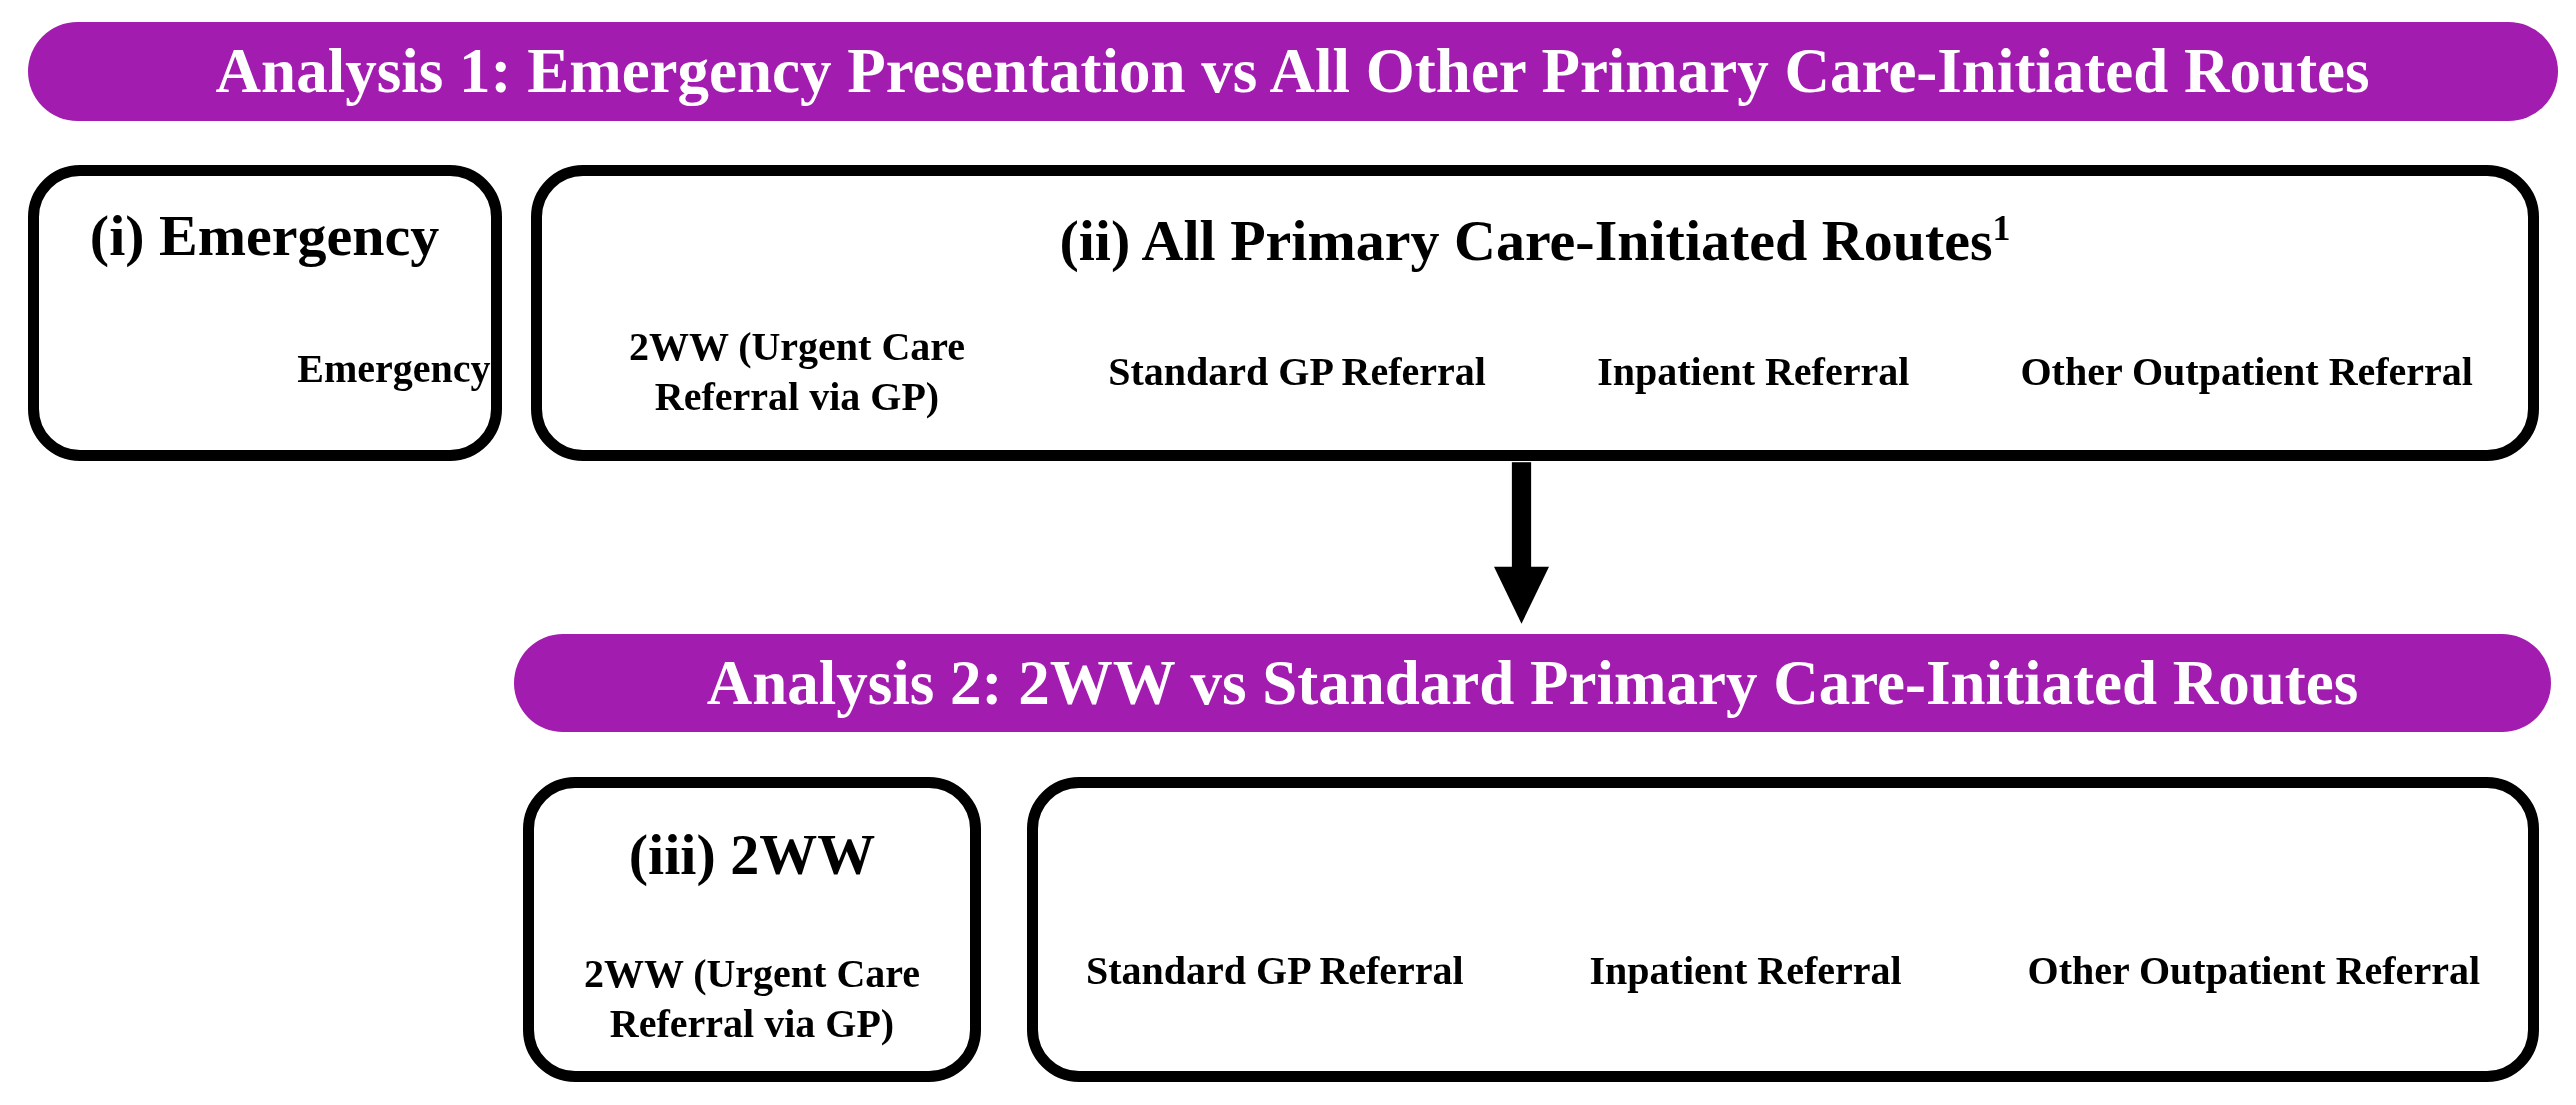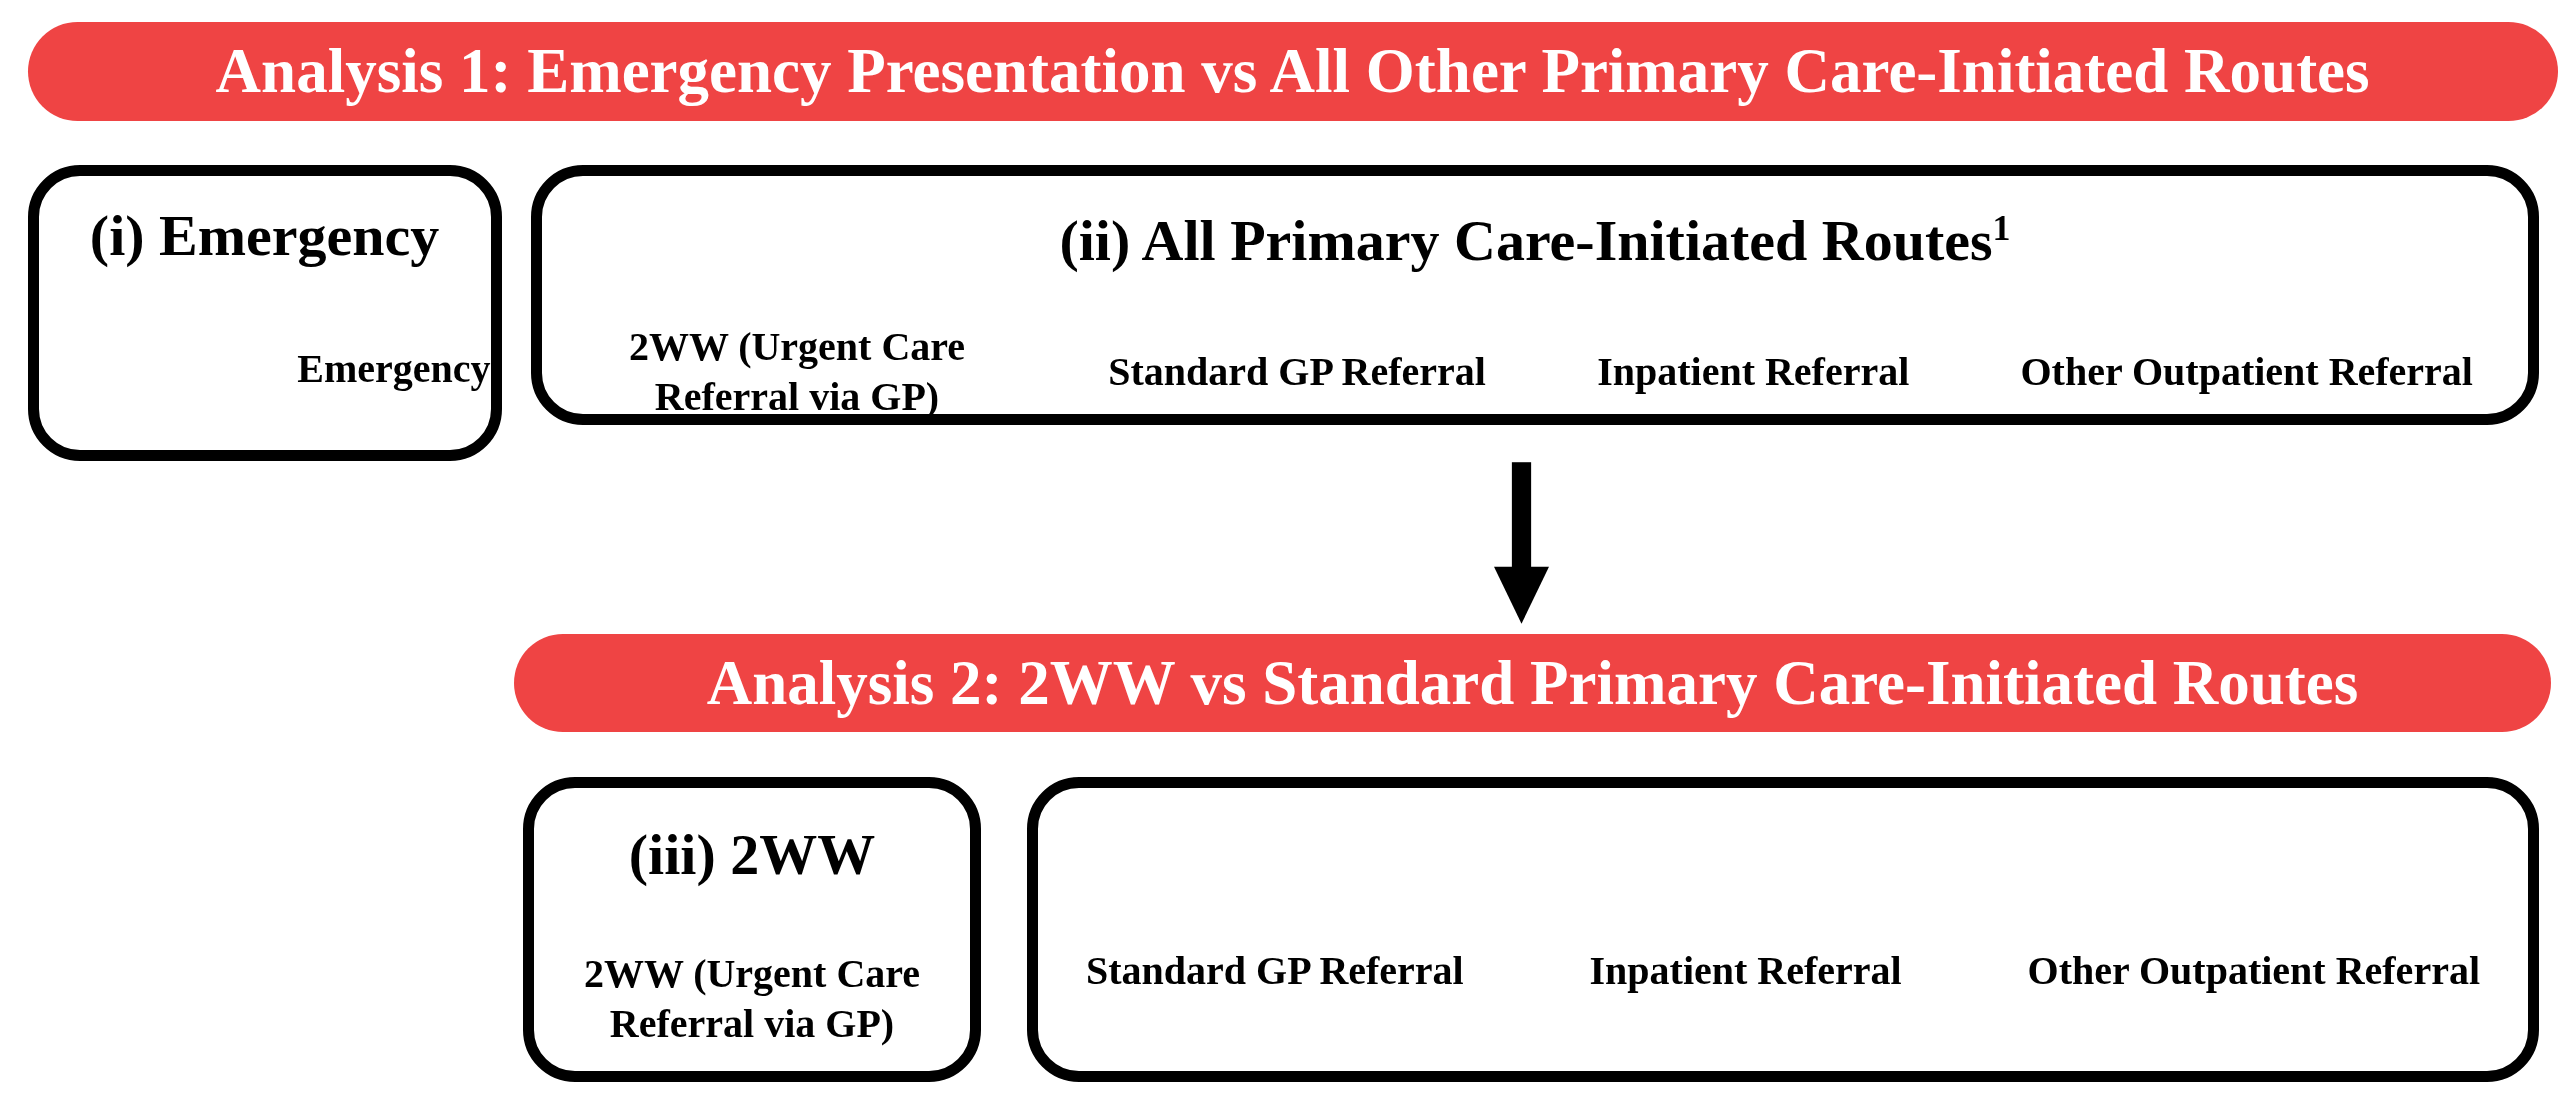--- a/index.html
+++ b/index.html
@@ -8,39 +8,39 @@
     position:relative;
     width:2576px;height:1106px;
     background:#ffffff;
     font-family:"Liberation Serif","DejaVu Serif",serif;
     font-weight:bold;
     color:#000000;
     overflow:hidden;
   }
   .banner{
     position:absolute;
-    background:#ef4444;
+    background:#a21caf;
     color:#ffffff;
     display:flex;align-items:center;justify-content:center;
     text-align:right;
     font-size:63px;
     line-height:1;
     white-space:nowrap;
   }
   #banner1{left:27.6px;top:22px;width:2530px;height:99px;border-radius:50px;}
   #banner2{left:514px;top:634px;width:2037px;height:98px;border-radius:49px;}
   .box{
     position:absolute;
     box-sizing:border-box;
     border:11px solid #000000;
     border-radius:52px;
     background:#ffffff;
   }
   #box-i  {left:27.6px;  top:165px; width:474px;  height:296px;padding-left:35px;}
-  #box-ii {left:531px; top:165px; width:2008px; height:260px;}
+  #box-ii {left:531px; top:165px; width:2008px; height:296px;}
   #box-iii{left:523px; top:777px;width:458px;  height:305px;}
   #box-iv {left:1027px;top:777px;width:1512px; height:305px;}
   .box-title{
     position:absolute;left:0;right:0;
     text-align:center;
     font-size:58px;line-height:1;
     white-space:nowrap;
   }
   #box-i .box-title{top:31px;}
   #box-ii .box-title{top:36px;}

